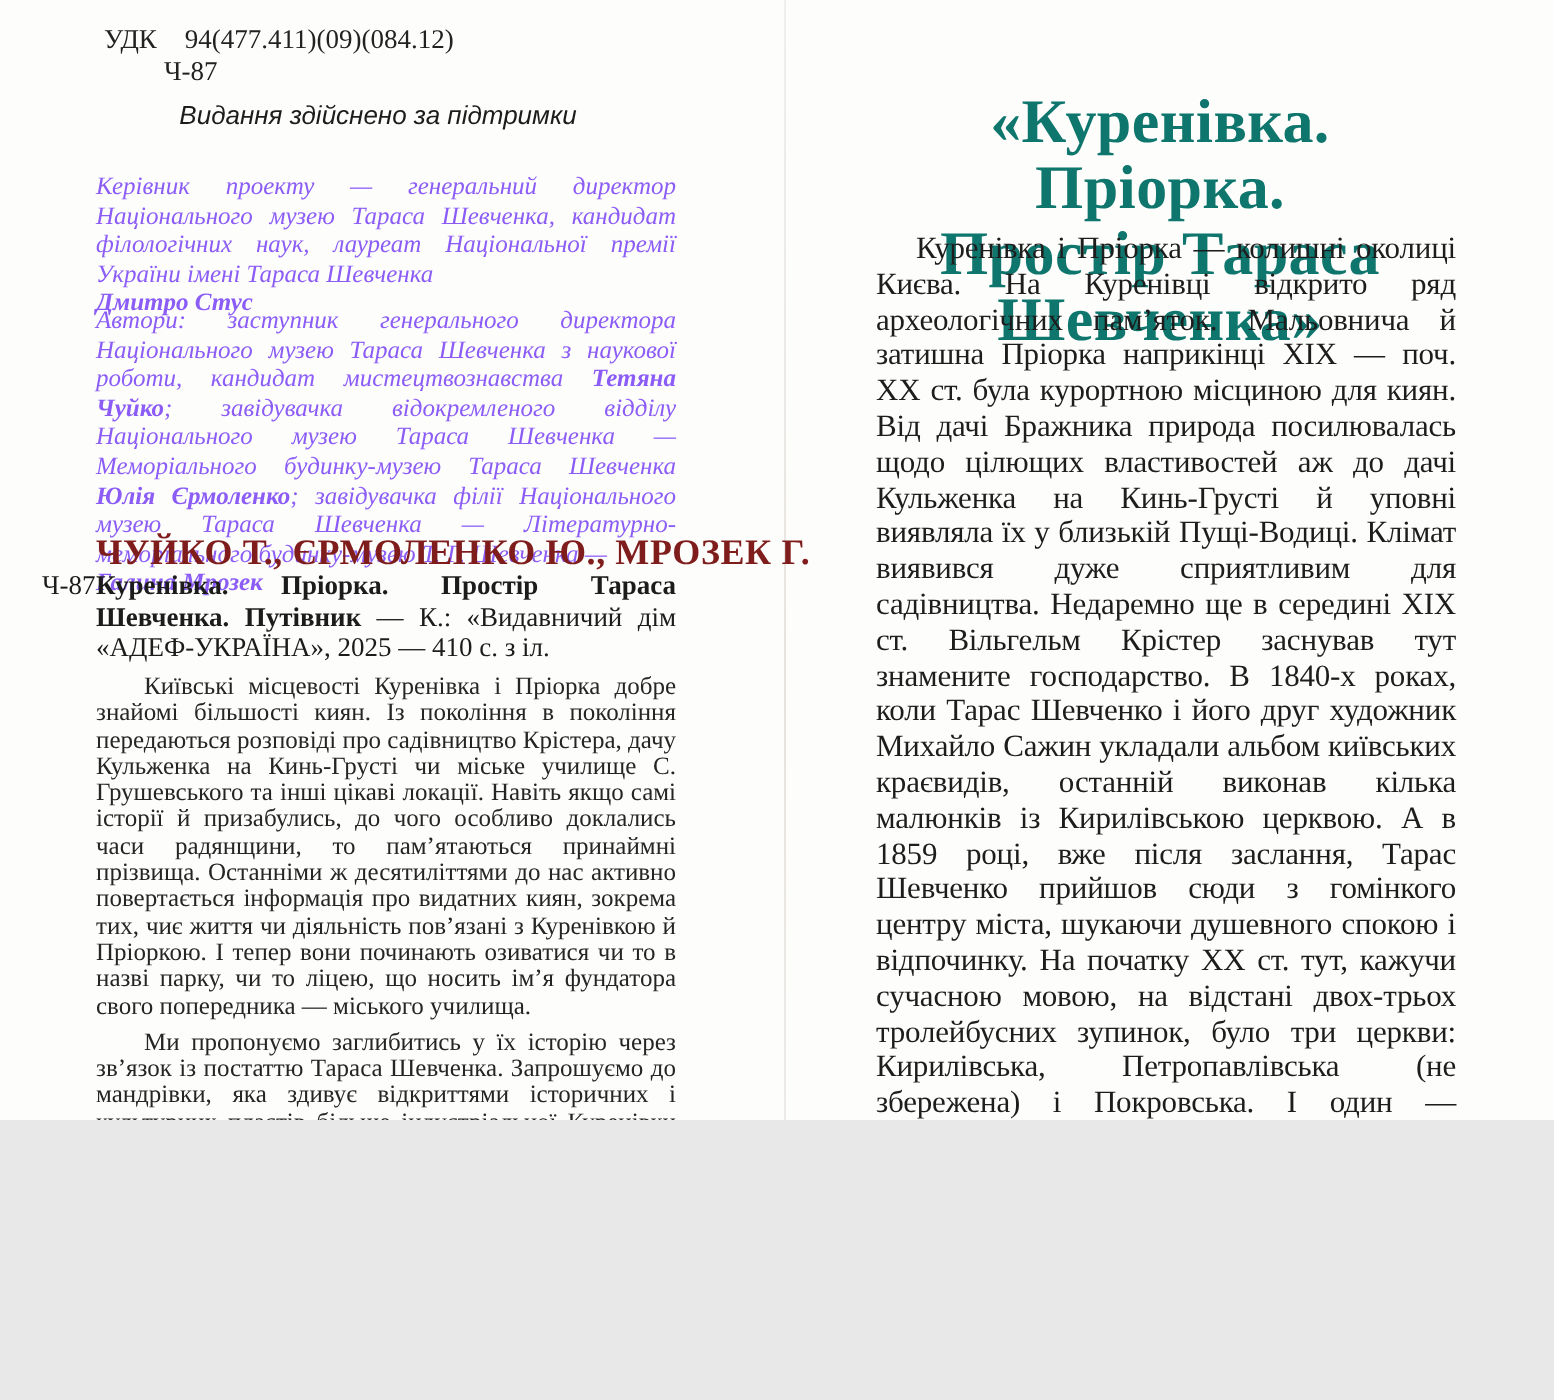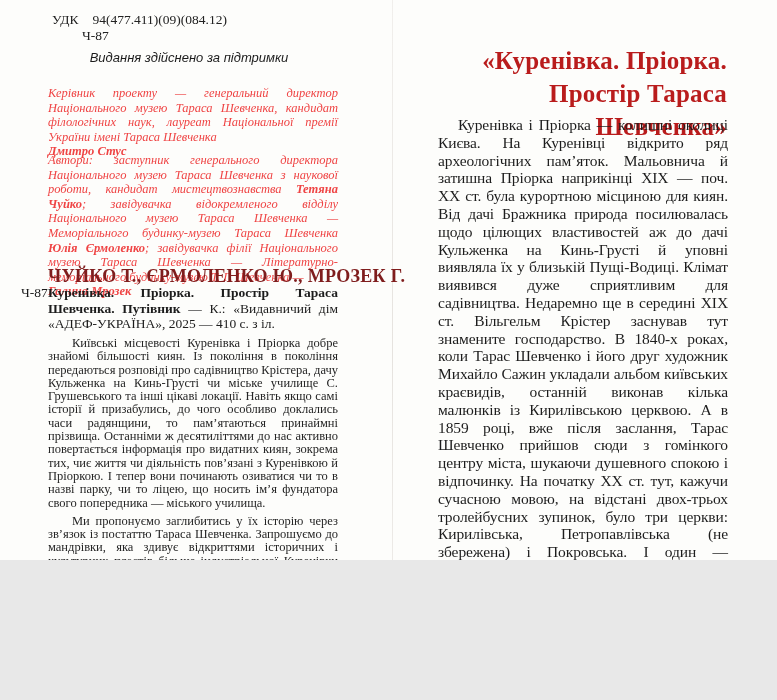--- a/index.html
+++ b/index.html
@@ -23,21 +23,21 @@
   .support{
     position:absolute;left:24px;top:50px;width:330px;
     text-align:center;
     font-family:"Liberation Sans", sans-serif;
     font-style:italic;font-weight:normal;
     font-size:13px;line-height:16px;color:#1c1c1c;
   }
   .lead,.authors{
     position:absolute;left:48px;width:290px;
     font-style:italic;font-size:12.5px;line-height:14.6px;
-    text-align:justify;color:#ef4444;
+    text-align:justify;color:#8b5cf6;
   }
   .lead{top:86px;}
   .authors{top:153px;}
   .lead b,.authors b{font-weight:bold;}
   .authors-heading{
     position:absolute;left:48px;top:266px;
     font-weight:bold;font-size:18px;letter-spacing:.3px;color:#7f1d1d;
   }
   .catalog{
     position:absolute;left:48px;top:285px;width:290px;
@@ -54,22 +54,22 @@
   .imprint{
     position:absolute;left:27px;top:630px;width:340px;
     font-size:13px;line-height:16px;color:#1c1c1c;
   }
   .imprint .row1 .isbn{display:inline-block;margin-top:44px;}
   .imprint .row1 .cr{display:inline-block;margin-left:28px;}
   .imprint .row2{margin-left:92px;margin-top:2px;font-style:italic;}
   
   .chapter-title{
     position:absolute;left:433px;top:44px;width:294px;
-    text-align:right;font-weight:bold;
-    font-size:25px;line-height:33px;color:#b91c1c;
+    text-align:center;font-weight:bold;
+    font-size:31px;line-height:33px;color:#0f766e;
     letter-spacing:.2px;
   }
   .body-text{
     position:absolute;left:438px;top:116px;width:290px;
     font-size:15.5px;line-height:17.8px;text-align:justify;
     text-indent:20px;color:#1d1d1d;letter-spacing:-0.1px;
   }
   .page-number{
     position:absolute;left:438px;top:645px;width:290px;
     text-align:center;font-size:14px;color:#1c1c1c;

